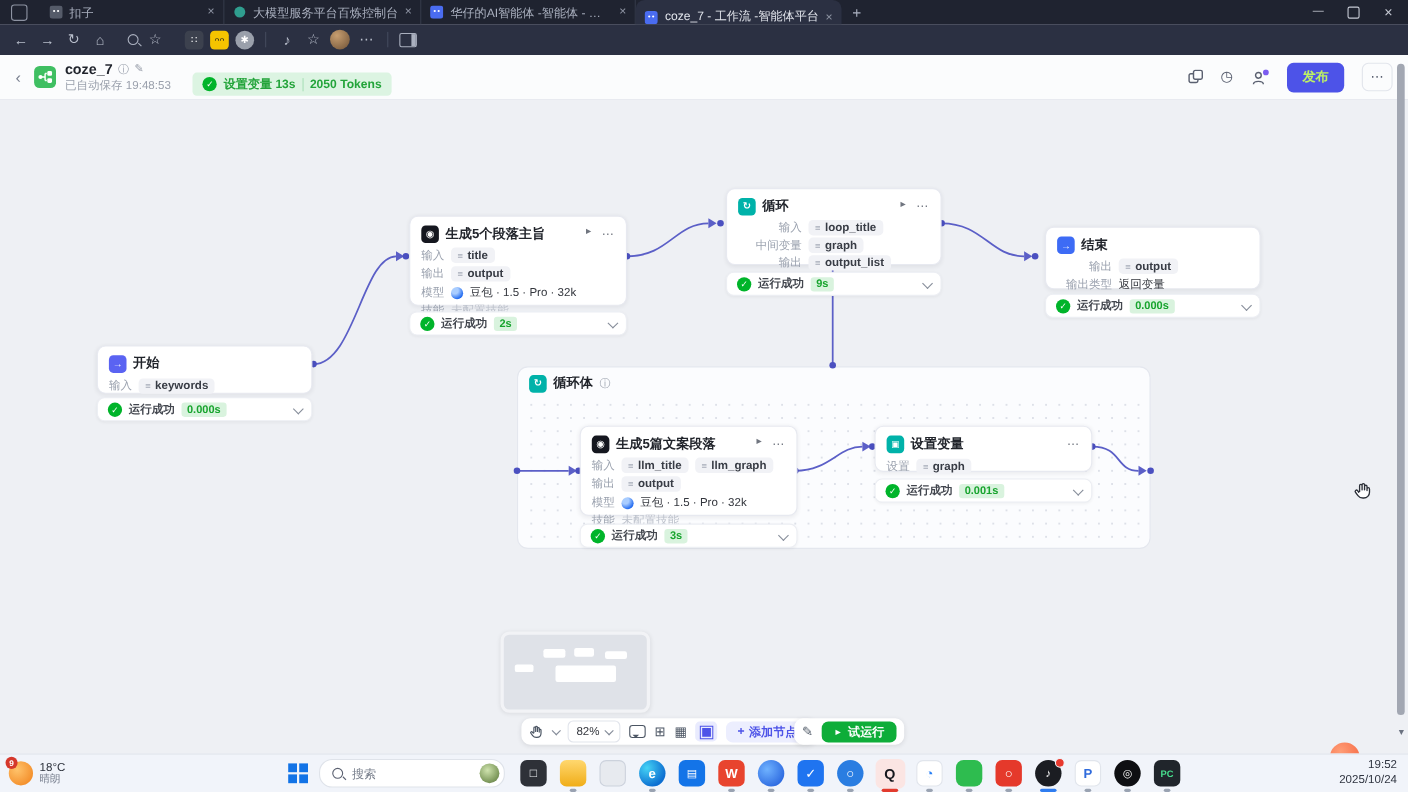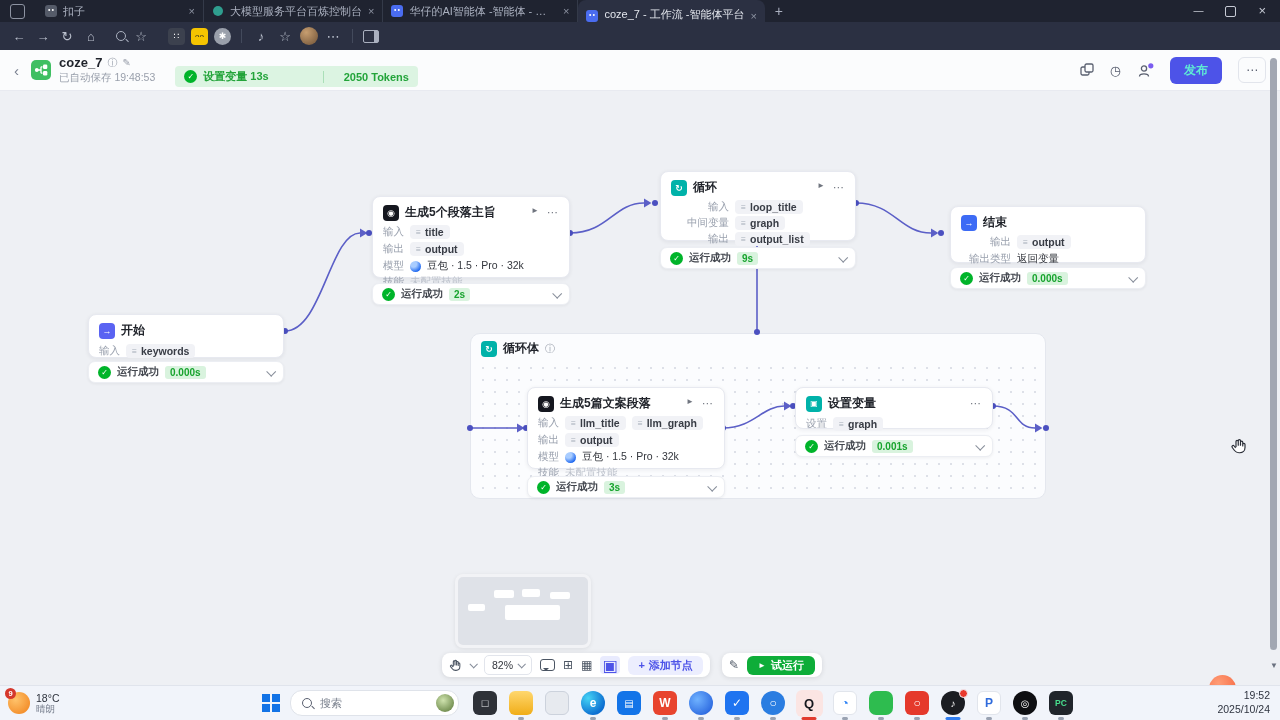--- a/index.html
+++ b/index.html
@@ -33,24 +33,24 @@
 
   
   .cozehead{height:40px;background:#fbfcfd;border-bottom:1px solid #e8eaf0;display:flex;align-items:center;padding:0 14px;position:relative;}
   .backchev{font-size:15px;color:#7a8090;margin-right:12px;}
   .wf-logo{margin-right:8px;flex:none;}
   .titlecol{display:flex;flex-direction:column;justify-content:center;gap:1px;}
   .titlerow{display:flex;align-items:center;gap:5px;font-size:13px;font-weight:bold;color:#1f232b;}
   .mini-ic{font-size:10px;color:#9aa0ac;font-weight:normal;}
   .autosave{font-size:10.5px;color:#9aa0ac;}
   .runbadge{display:flex;align-items:center;gap:6px;background:#dcf4e2;border-radius:4px;padding:3px 9px;font-size:11px;color:#23a43a;font-weight:bold;margin-left:20px;margin-top:13px;}
-  .runbadge .tok{border-left:1px solid #aadfb8;padding-left:20px;margin-left:48px;}
+  .runbadge .tok{border-left:1px solid #aadfb8;padding-left:6px;}
   .headright{margin-left:auto;display:flex;align-items:center;gap:16px;}
   .hic{color:#5a6070;display:flex;align-items:center;font-size:13px;position:relative;}
-  .pubbtn{background:#4d53e8;color:#5eead4;font-size:12px;font-weight:bold;border-radius:6px;padding:5px 14px;}
+  .pubbtn{background:#4d53e8;color:#bef264;font-size:12px;font-weight:bold;border-radius:6px;padding:5px 14px;}
   .morebtn{border:1px solid #e2e5ec;border-radius:6px;width:26px;height:24px;display:flex;align-items:center;justify-content:center;color:#5a6070;font-size:12px;}
 
   
   .canvas{position:relative;height:596px;background:#eef0f4;overflow:hidden;}
   .edges{position:absolute;inset:0;z-index:1;}
   .node{position:absolute;background:#fff;border:1px solid #e7e9f0;border-radius:8px;box-shadow:0 1px 4px rgba(31,35,41,.07);z-index:2;padding:7px 10px;box-sizing:border-box;}
   .nhead{display:flex;align-items:center;gap:6px;font-size:12px;font-weight:bold;color:#21242b;}
   .nicon{width:16px;height:16px;border-radius:4px;color:#fff;font-size:9px;display:flex;align-items:center;justify-content:center;flex:none;font-weight:bold;}
   .nh-right{margin-left:auto;display:flex;gap:8px;color:#70757f;font-weight:normal;}
   .nh-right .pl{font-size:8px;}
@@ -68,21 +68,21 @@
   .timebadge{background:#d9f3de;color:#18a42e;border-radius:3px;padding:1px 5px;font-size:10px;font-weight:bold;}
   .schev{width:6px;height:6px;border-right:1.5px solid #868d9a;border-bottom:1.5px solid #868d9a;transform:rotate(45deg) translateY(-1px);margin-left:auto;}
   .loopbody{position:absolute;left:470px;top:242px;width:576px;height:166px;background:#fbfcfe;border:1px solid #e4e7ee;border-radius:10px;z-index:0;box-sizing:border-box;}
   .loopbody .dots{position:absolute;left:6px;right:6px;top:28px;bottom:6px;background-image:radial-gradient(#dde0e8 1px,transparent 1.2px);background-size:12px 12px;}
   .lb-head{display:flex;align-items:center;gap:6px;font-size:12px;font-weight:bold;color:#21242b;padding:6px 10px;}
 
   .minimap{position:absolute;left:455px;top:483px;width:130px;height:68px;background:#dfe2e8;border:3px solid #f2f3f6;border-radius:8px;z-index:3;box-shadow:0 1px 4px rgba(0,0,0,.08);}
   .mm{position:absolute;background:#fff;border-radius:2px;}
 
   .btoolbar{position:absolute;top:562px;height:24px;background:#fff;border-radius:8px;box-shadow:0 1px 5px rgba(31,35,41,.12);display:flex;align-items:center;z-index:4;padding:0 7px;gap:8px;}
-  .tb1{left:442px;text-align:center;}
+  .tb1{left:474px;text-align:center;}
   .tb2{left:722px;}
   .tbico{color:#4b5563;font-size:12px;display:flex;align-items:center;}
   .tchev{width:5px;height:5px;border-right:1.4px solid #868d9a;border-bottom:1.4px solid #868d9a;transform:rotate(45deg) translateY(-1px);}
   .zoomsel{display:flex;align-items:center;gap:5px;border:1px solid #e2e5ec;border-radius:5px;height:18px;padding:0 7px;font-size:10.5px;color:#33363d;}
   .bubble{width:13px;height:10px;border:1.4px solid #4b5563;border-radius:3px;position:relative;}
   .bubble::after{content:"";position:absolute;left:2px;bottom:-4px;border:3px solid transparent;border-top-color:#4b5563;}
   .activeico{background:#e9ebfe;border-radius:4px;width:20px;height:18px;display:flex;align-items:center;justify-content:center;color:#4d53e8;}
   .addnode{background:#eceefe;color:#4d53e8;font-weight:bold;font-size:11px;border-radius:6px;height:19px;display:flex;align-items:center;gap:4px;padding:0 10px;}
   .runbtn{background:#0ead39;color:#fff;font-weight:bold;font-size:11px;border-radius:6px;height:19px;display:flex;align-items:center;gap:5px;padding:0 11px;}
   .runbtn .pl{font-size:8px;}

